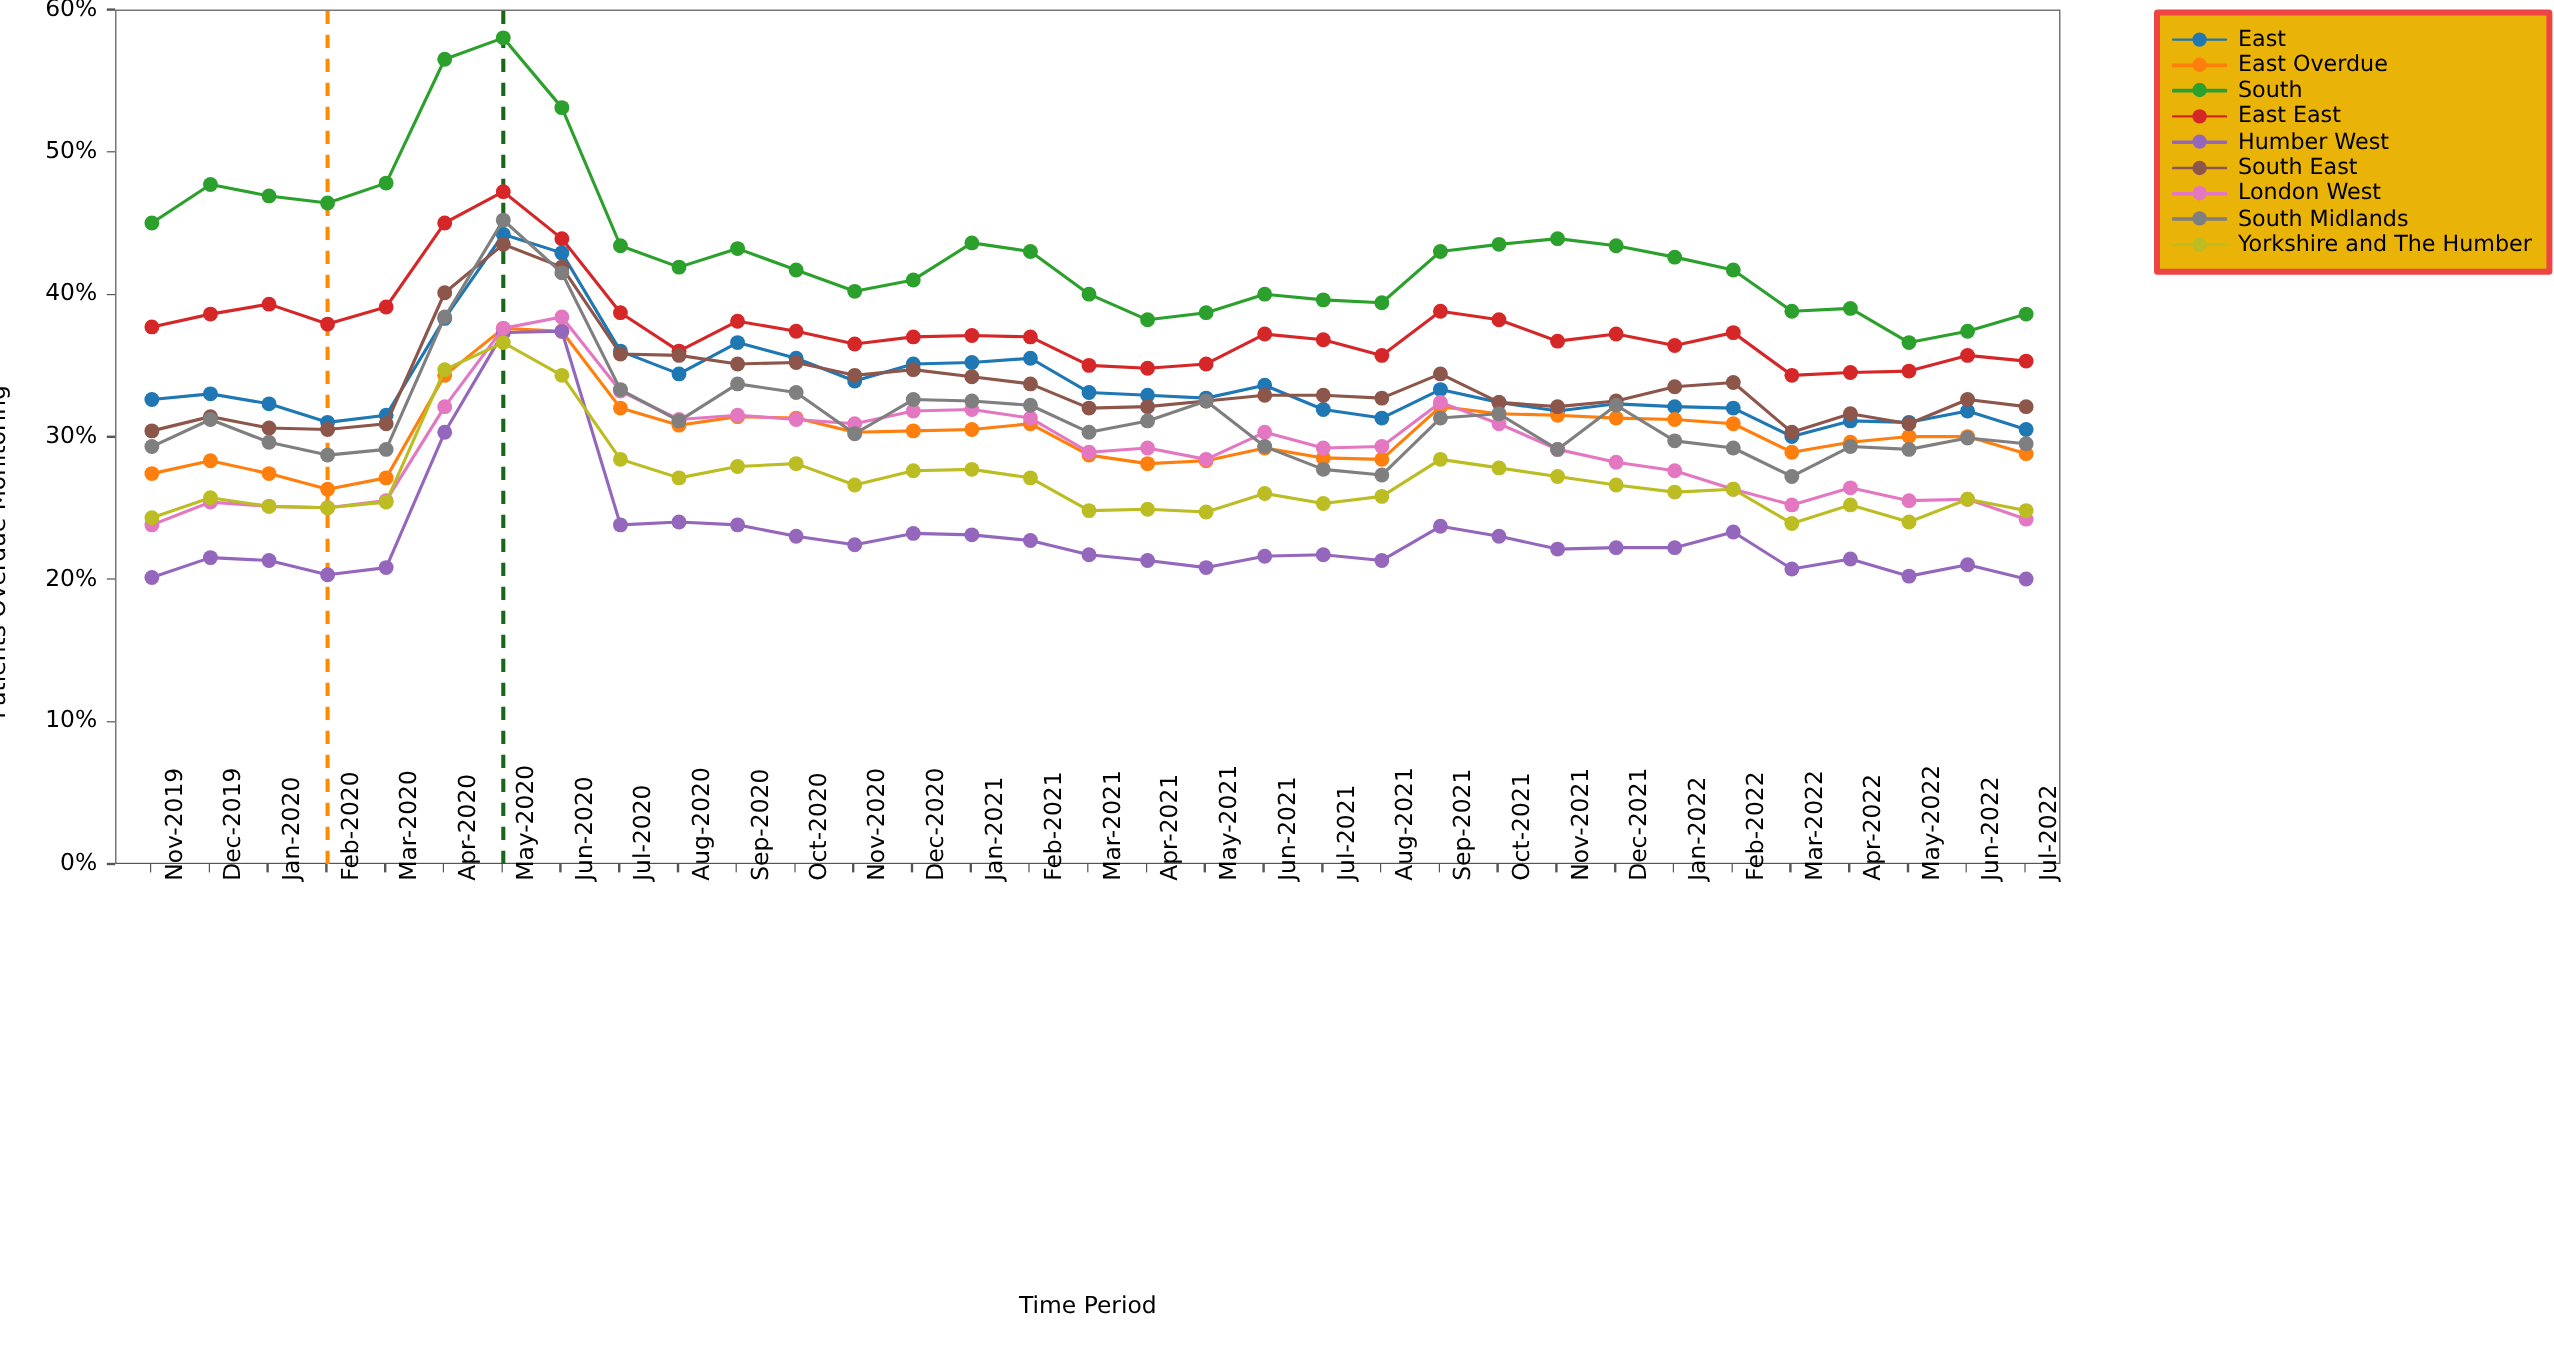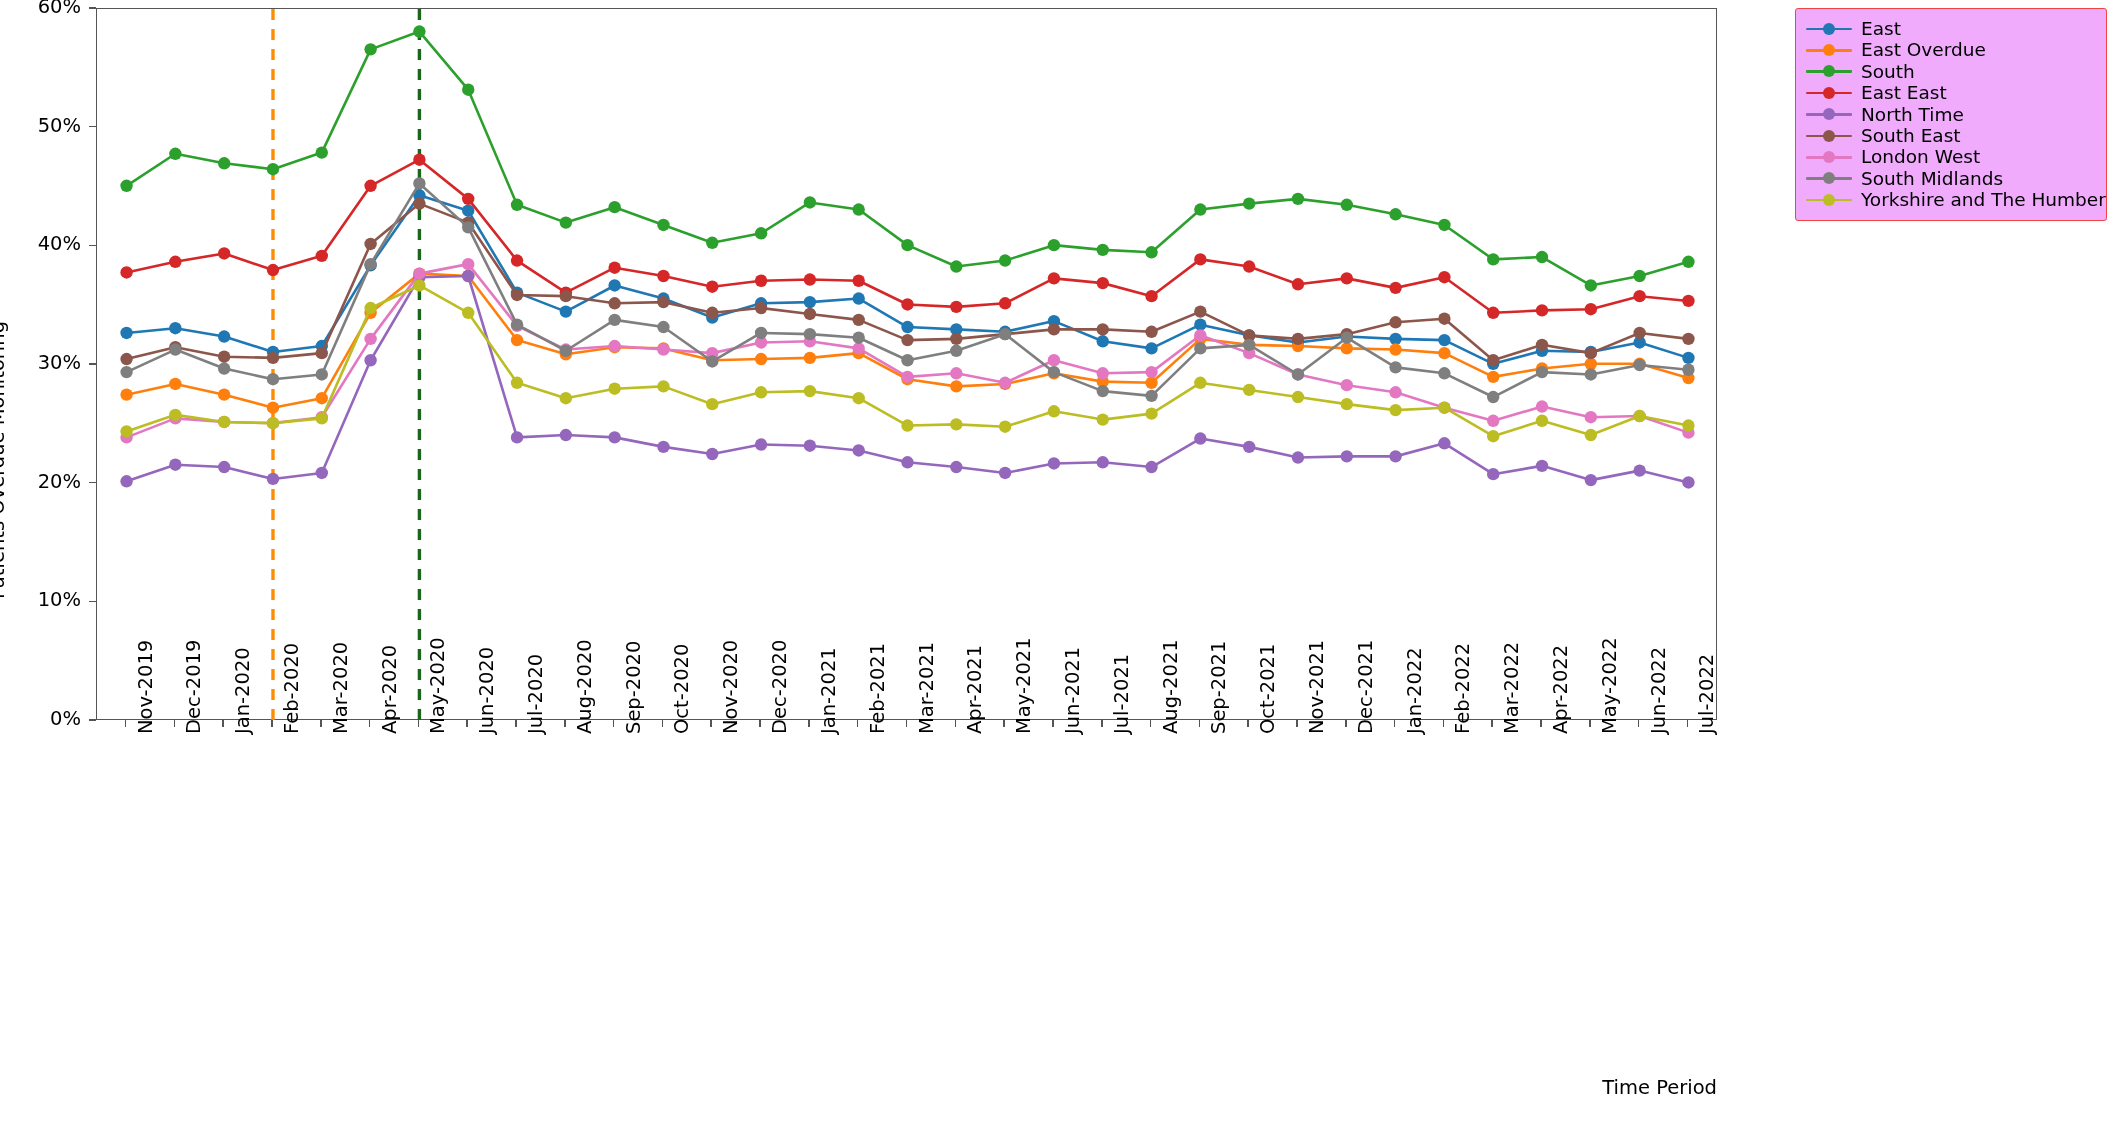--- a/index.html
+++ b/index.html
@@ -23,27 +23,27 @@
   
   .ytick{position:absolute;right:2134px;width:120px;text-align:right;
          font-size:19.5px;color:#000;white-space:nowrap;}
   .ytickmark{position:absolute;width:7px;height:1.6px;background:#555;}
 
   
   .xtickmark{position:absolute;width:1.6px;height:7px;background:#555;}
   .xtick{position:absolute;font-size:19.5px;color:#000;white-space:nowrap;
          transform-origin:left top;transform:rotate(-90deg);}
 
-  #xlabel{position:absolute;left:96px;top:1076px;width:1621px;text-align:right;
+  #xlabel{position:absolute;left:96px;top:1076px;width:1621px;text-align:center;
           font-size:19.5px;color:#000;}
 
   
   #legend{position:absolute;left:1795px;top:8px;
-          border:1px solid #ef4444;border-radius:3px;background:#f0abfc;
-          padding:9px 0 9px 10px;box-sizing:border-box;}
+          border:5px solid #ef4444;border-radius:3px;background:#eab308;
+          padding:9px 12px 9px 10px;box-sizing:border-box;}
   .legrow{display:flex;align-items:center;height:21.4px;}
   .legmark{position:relative;width:46px;height:14px;margin-right:9px;flex:0 0 46px;}
   .legline{position:absolute;left:0;top:6px;width:46px;height:2.6px;border-radius:1px;}
   .legdot{position:absolute;left:17px;top:1px;width:12px;height:12px;border-radius:50%;}
   .leglabel{font-size:18.5px;color:#000;white-space:nowrap;line-height:21.4px;}
 </style>
 </head>
 <body>
 
 <div id="root">
@@ -499,21 +499,21 @@
             <span class="legline" style="background: rgb(214, 39, 40);"></span>
             <span class="legdot" style="background: rgb(214, 39, 40);"></span>
           </span>
           <span class="leglabel">East East</span>
         </div>
         <div class="legrow">
           <span class="legmark">
             <span class="legline" style="background: rgb(148, 103, 189);"></span>
             <span class="legdot" style="background: rgb(148, 103, 189);"></span>
           </span>
-          <span class="leglabel">North Time</span>
+          <span class="leglabel">Humber West</span>
         </div>
         <div class="legrow">
           <span class="legmark">
             <span class="legline" style="background: rgb(140, 86, 75);"></span>
             <span class="legdot" style="background: rgb(140, 86, 75);"></span>
           </span>
           <span class="leglabel">South East</span>
         </div>
         <div class="legrow">
           <span class="legmark">

